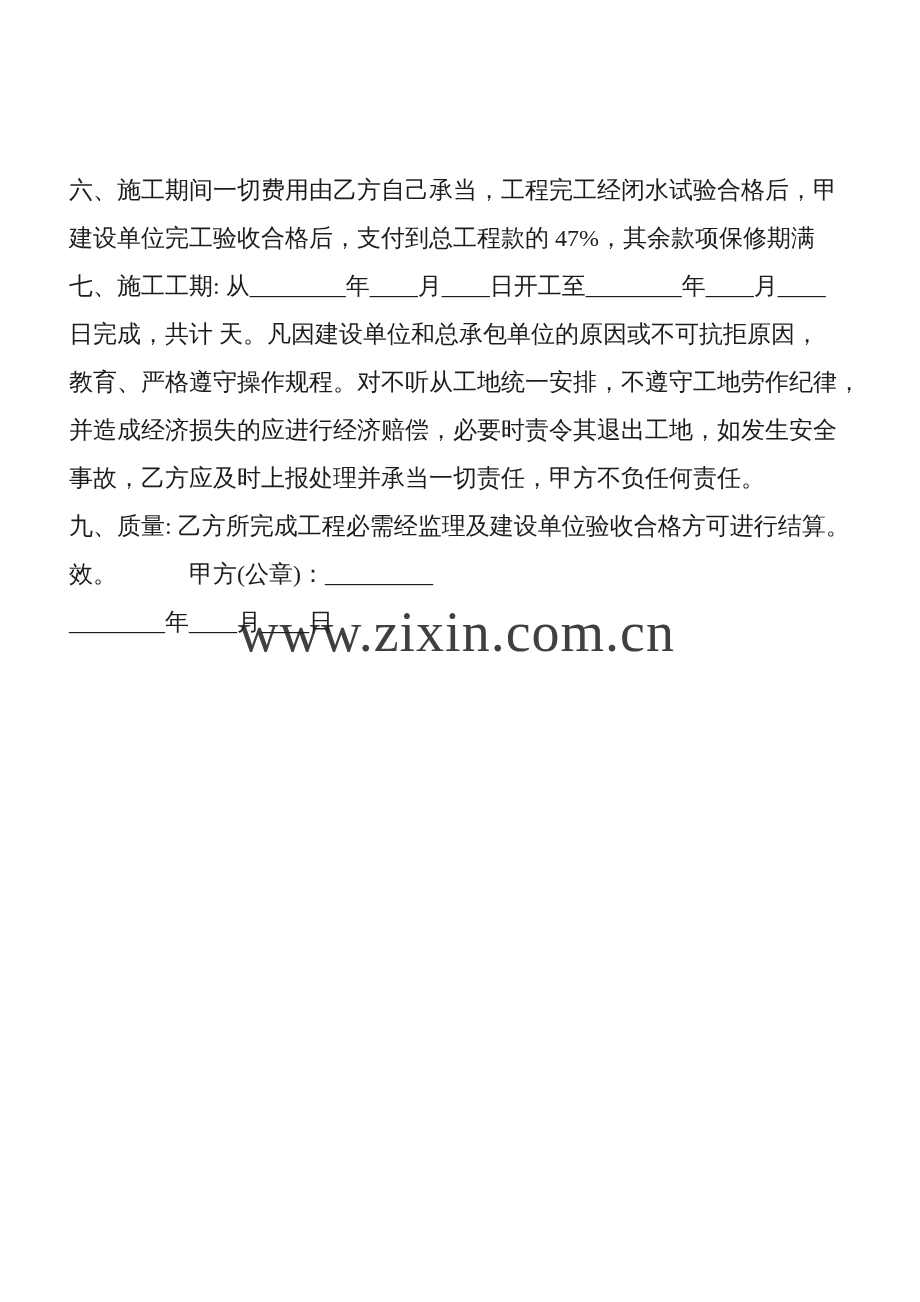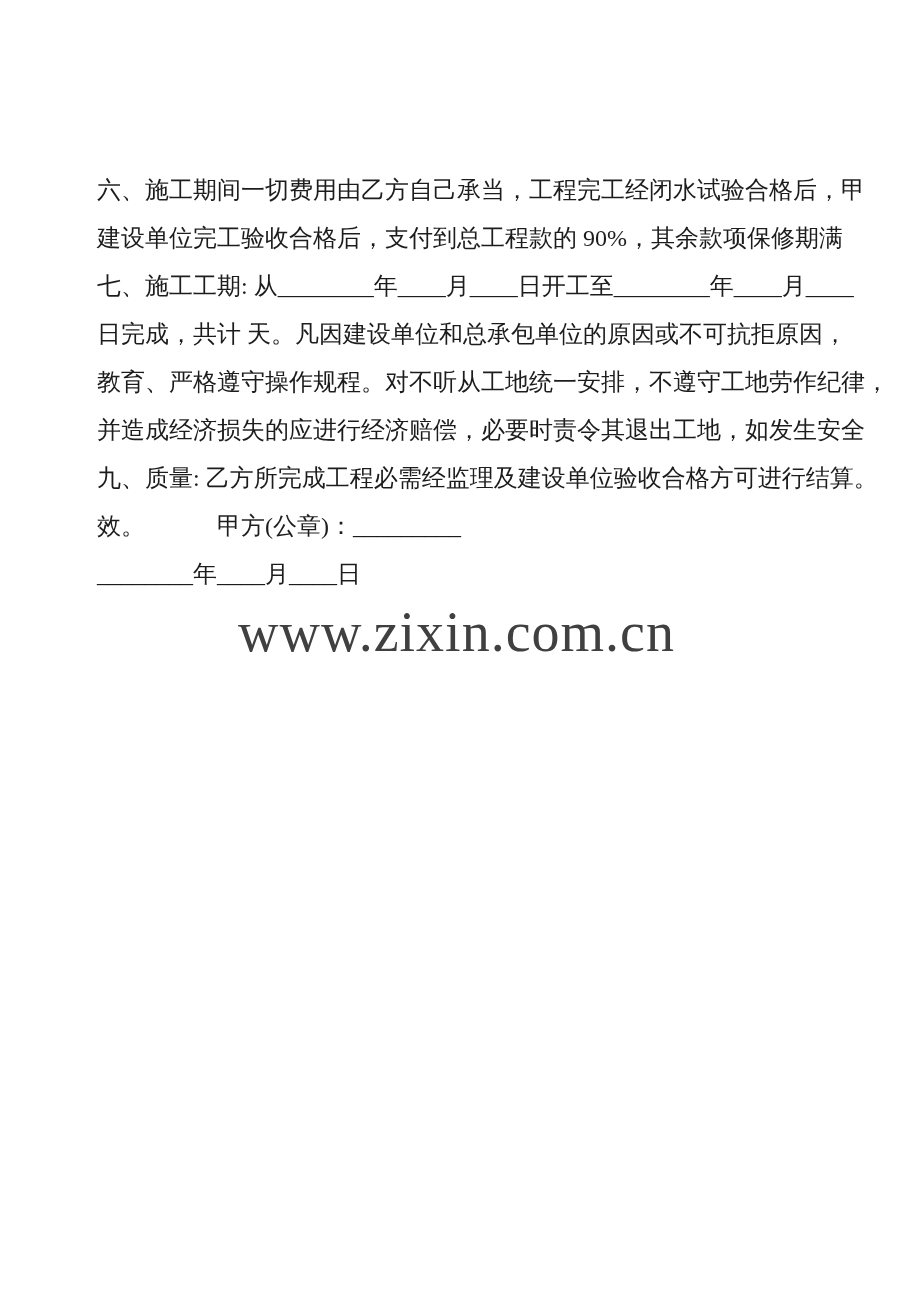--- a/index.html
+++ b/index.html
@@ -22,21 +22,21 @@
     font-family: Liberation Serif, serif;
     font-size: 56px;
     letter-spacing: 1px;
     color: #404040;
     z-index: 0;
     user-select: none;
     white-space: pre;
   }
   .content {
     position: absolute;
-    left: 97px;
+    left: 69px;
     top: 166px;
     width: 790px;
     z-index: 1;
   }
   .line {
     font-size: 24px;
     line-height: 48px;
     height: 48px;
     color: #1c1c1c;
     white-space: pre;
@@ -45,23 +45,24 @@
 </style>
 </head>
 <body>
 
 <div class="page">
 
   <div class="watermark">www.zixin.com.cn</div>
 
   <div class="content">
     <div class="line">六、施工期间一切费用由乙方自己承当，工程完工经闭水试验合格后，甲</div>
-    <div class="line">建设单位完工验收合格后，支付到总工程款的 90%，其余款项保修期满</div>
+    <div class="line">建设单位完工验收合格后，支付到总工程款的 47%，其余款项保修期满</div>
     <div class="line">七、施工工期: 从________年____月____日开工至________年____月____</div>
     <div class="line">日完成，共计 天。凡因建设单位和总承包单位的原因或不可抗拒原因，</div>
     <div class="line">教育、严格遵守操作规程。对不听从工地统一安排，不遵守工地劳作纪律，</div>
     <div class="line">并造成经济损失的应进行经济赔偿，必要时责令其退出工地，如发生安全</div>
+    <div class="line">事故，乙方应及时上报处理并承当一切责任，甲方不负任何责任。</div>
     <div class="line">九、质量: 乙方所完成工程必需经监理及建设单位验收合格方可进行结算。</div>
     <div class="line">效。　　　甲方(公章)：_________</div>
     <div class="line">________年____月____日</div>
   </div>
 
 </div>
 
 </body></html>

